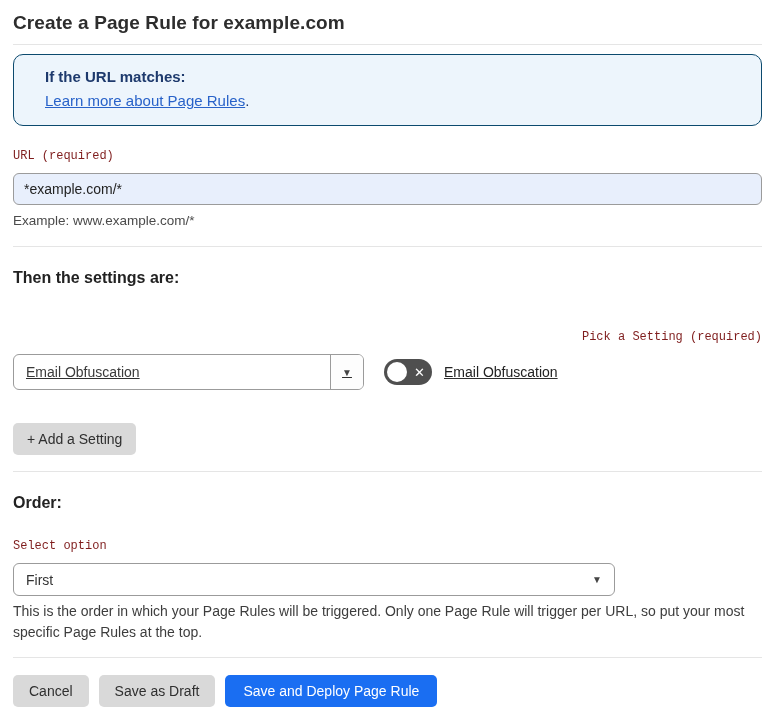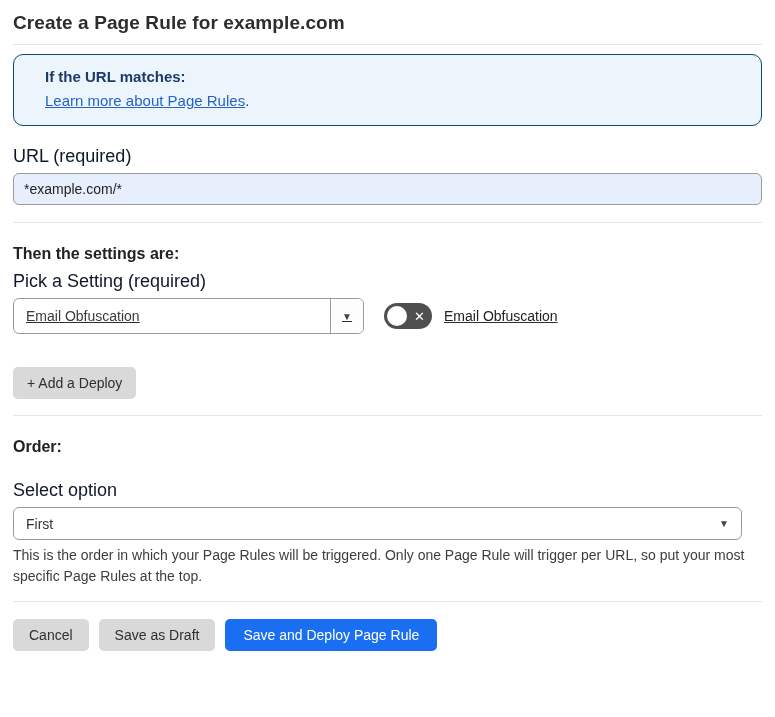--- a/index.html
+++ b/index.html
@@ -41,24 +41,25 @@
   }
   .info-heading { font-weight: 700; }
   .info-link {
     color: #2862c9;
     text-decoration: underline;
     cursor: pointer;
   }
   .info-link-suffix { color: #1e3a6d; }
 
   .field-label {
-    font-size: 18px;
-    color: #0f172a;
+    font-size: 12px;
+    color: #7f1d1d;
     margin-top: 21px;
     line-height: 18px;
+    font-family: Liberation Mono, monospace;
   }
   .url-input {
     display: block;
     width: 749px;
     height: 32px;
     margin-top: 8px;
     background: #e8effc;
     border: 1px solid #9b9b9b;
     border-radius: 6px;
     padding: 0 10px;
@@ -74,21 +75,21 @@
   }
   .divider-url { margin-top: 17px; }
 
   .section-heading {
     margin-top: 21px;
     font-size: 16px;
     font-weight: 700;
     color: #222222;
     line-height: 20px;
   }
-  .picker-label { margin-top: 8px; }
+  .picker-label { margin-top: 40px; text-align: right; }
 
   .setting-row {
     display: flex;
     align-items: center;
     margin-top: 8px;
     text-decoration: underline;
   }
   .setting-dropdown {
     width: 351px;
     height: 36px;
@@ -162,21 +163,21 @@
     font-family: "Liberation Sans", "DejaVu Sans", sans-serif;
     font-size: 14px;
     color: #2f2f2f;
     cursor: pointer;
   }
   .divider-settings { margin-top: 16px; }
 
   .order-select-label { margin-top: 24px; }
   .order-select {
     margin-top: 8px;
-    width: 729px;
+    width: 602px;
     height: 33px;
     background: #ffffff;
     border: 1px solid #9b9b9b;
     border-radius: 6px;
     display: flex;
     align-items: center;
     justify-content: space-between;
     padding: 0 12px;
     font-size: 14px;
     color: #333333;
@@ -218,40 +219,41 @@
 
   <hr class="divider divider-title">
 
   <div class="info-box">
     <div class="info-heading">If the URL matches:</div>
     <div><span class="info-link">Learn more about Page Rules</span><span class="info-link-suffix">.</span></div>
   </div>
 
   <div class="field-label">URL (required)</div>
   <input class="url-input" type="text" value="*example.com/*" style="">
+  <div class="helper-text">Example: www.example.com/*</div>
 
   <hr class="divider divider-url">
 
   <div class="section-heading">Then the settings are:</div>
 
   <div class="field-label picker-label">Pick a Setting (required)</div>
 
   <div class="setting-row">
     <div class="setting-dropdown">
       <div class="setting-dropdown-value">Email Obfuscation</div>
       <div class="setting-dropdown-arrow">▼</div>
     </div>
     <div class="toggle">
       <span class="toggle-knob"></span>
       <span class="toggle-x">✕</span>
     </div>
     <div class="toggle-label">Email Obfuscation</div>
   </div>
 
-  <button class="add-setting-btn">+ Add a Deploy</button>
+  <button class="add-setting-btn">+ Add a Setting</button>
 
   <hr class="divider divider-settings">
 
   <div class="section-heading">Order:</div>
 
   <div class="field-label order-select-label">Select option</div>
 
   <div class="order-select">
     <span>First</span>
     <span class="order-select-caret">▼</span>

